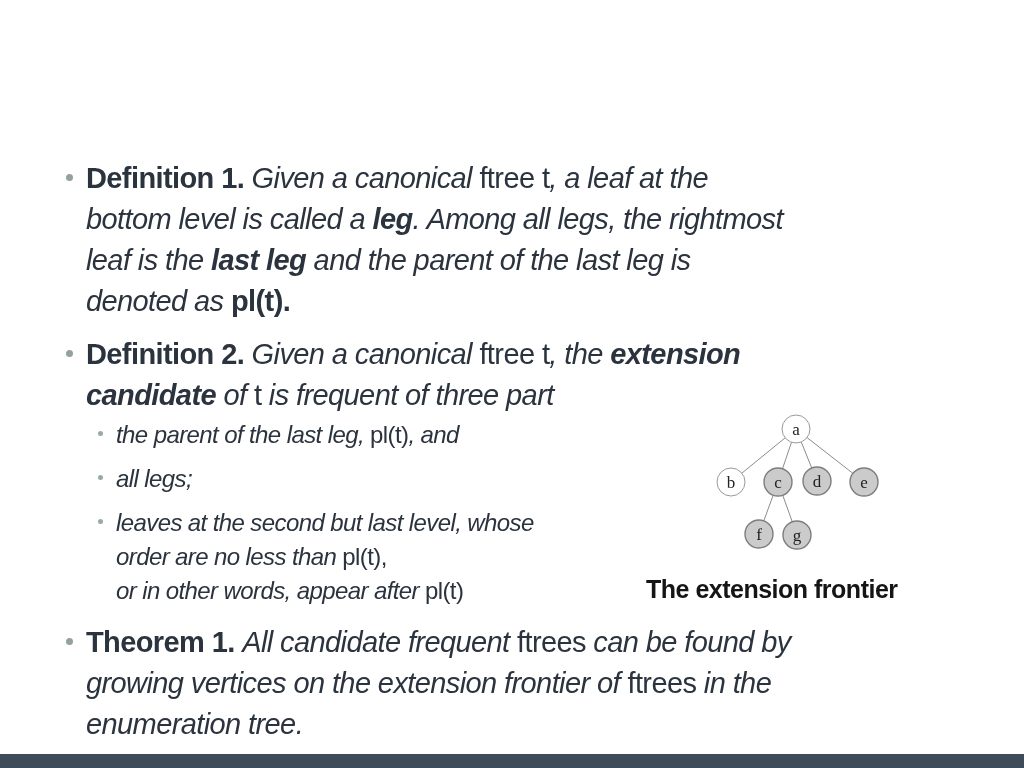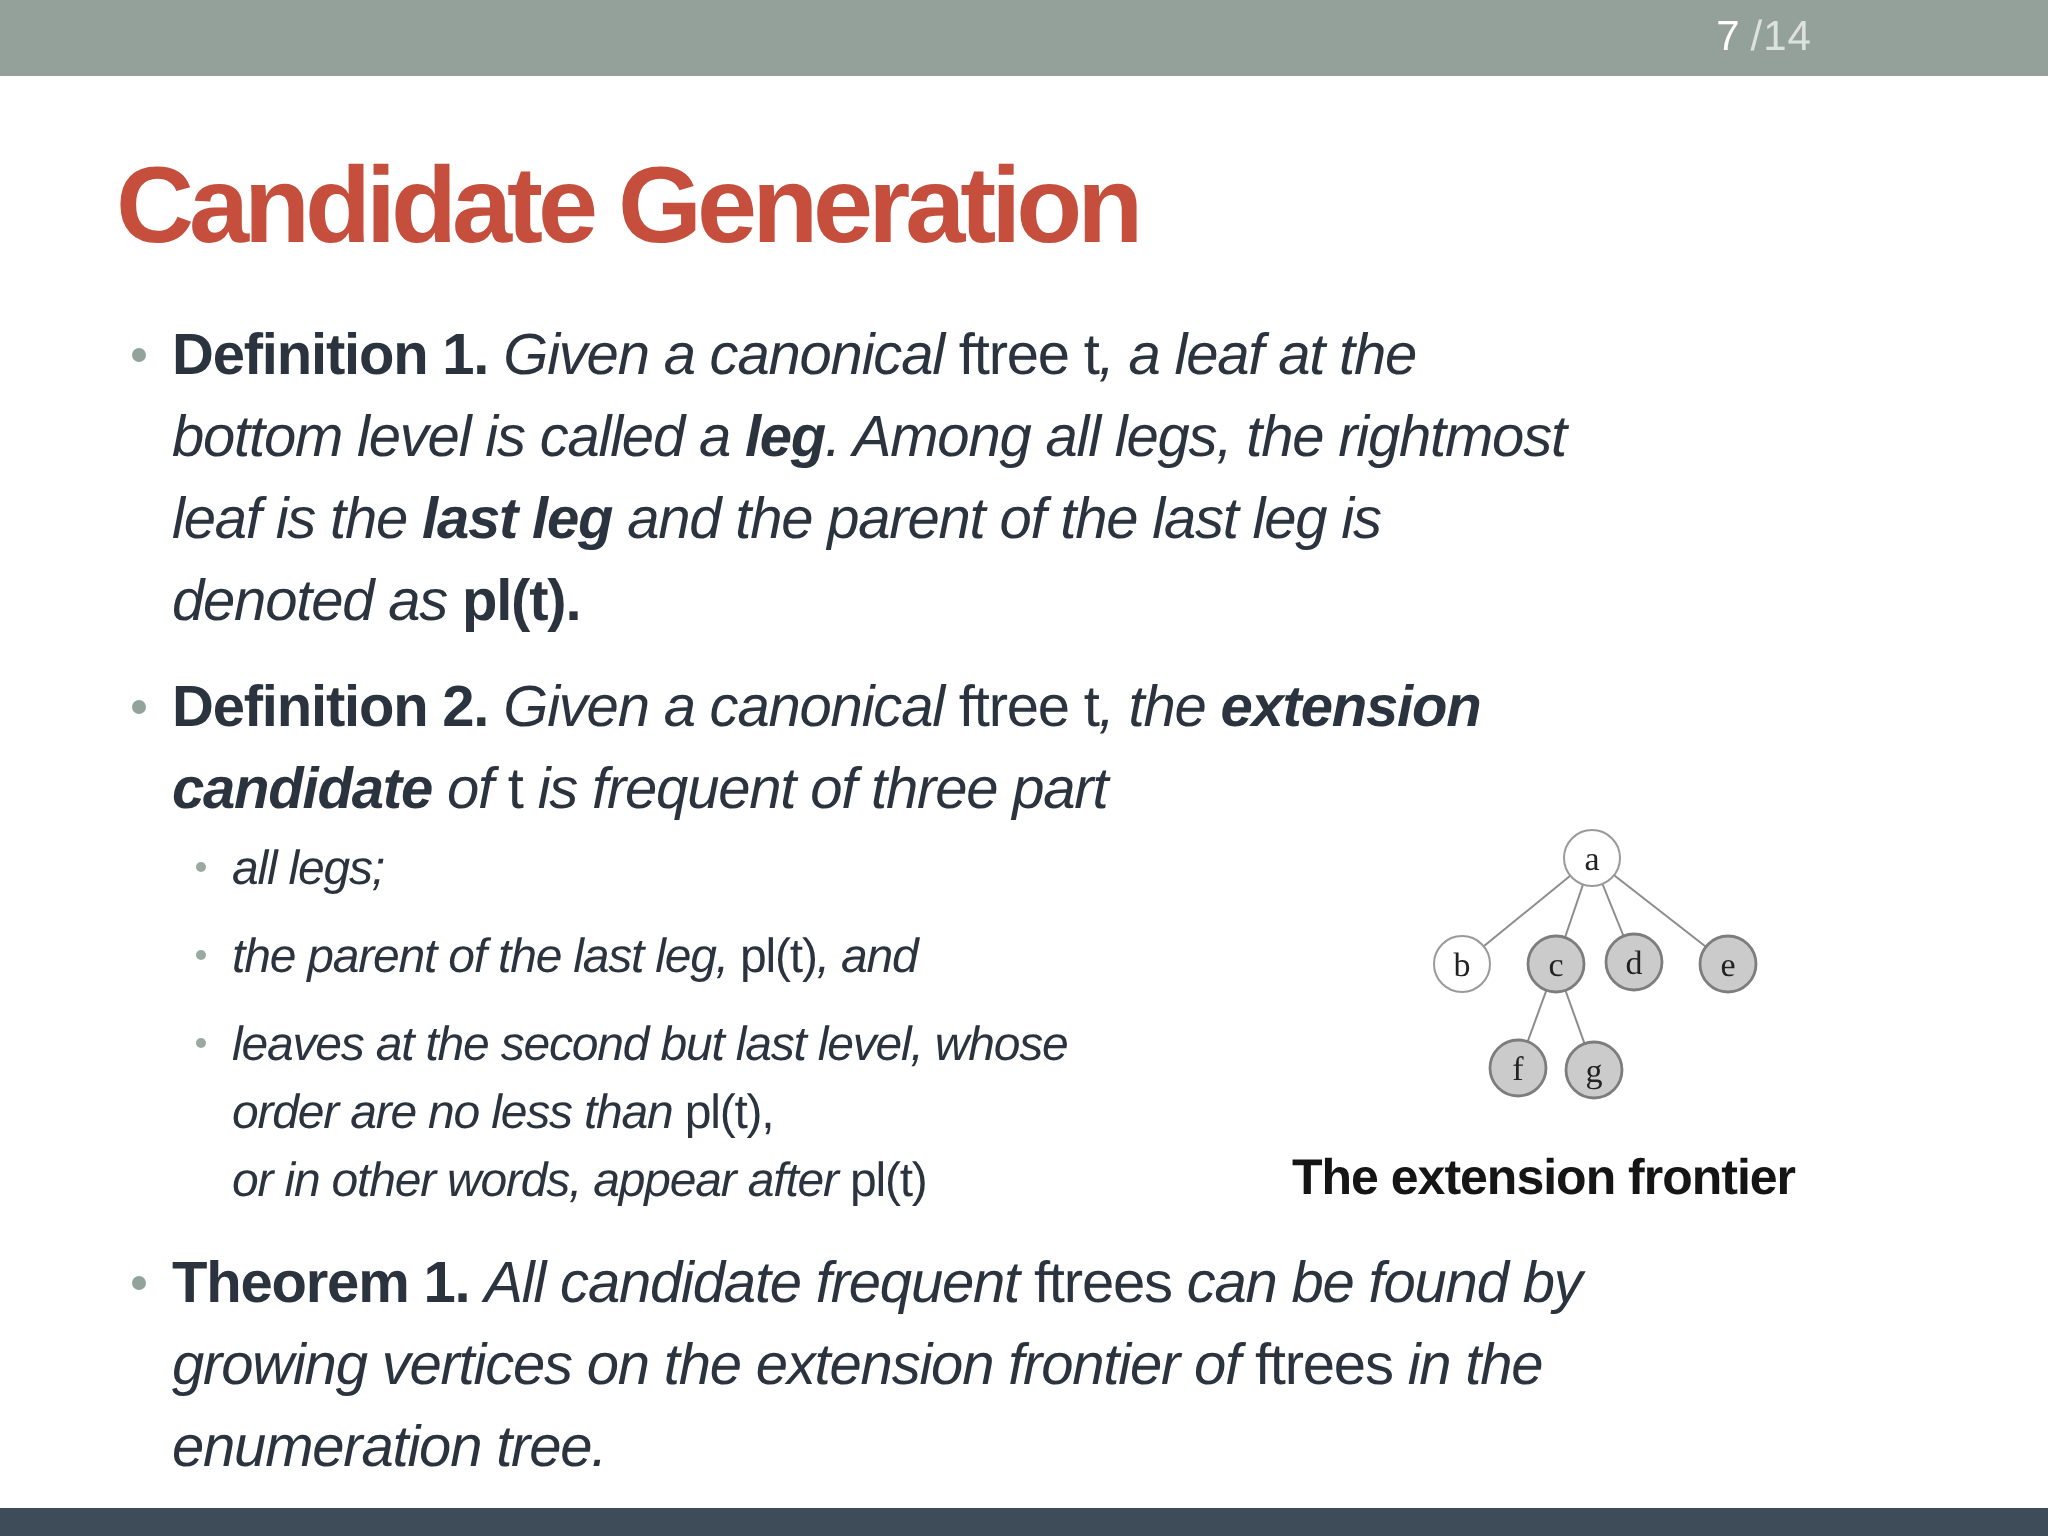--- a/index.html
+++ b/index.html
@@ -63,44 +63,38 @@
   .caption{
     position:absolute;left:0;bottom:4px;width:100%;text-align:left;
     font-size:25px;font-weight:700;color:#151515;letter-spacing:-0.5px;
   }
 </style>
 </head>
 <body>
 
 <div class="slide" style="--c-topbar: #94A19A; --c-bottombar: #3E4B59; --c-title: #C54F3C; --c-text: #2B333E;">
 
-  <div class="topbar">
-    <div class="pagenum">
-      <span class="cur">7</span><span class="tot">/14</span>
-    </div>
-  </div>
 
-  <h1 class="title">Candidate Generation</h1>
 
   <div class="content">
       <div class="bullet lvl1">
         <span class="dot"></span>
         <div class="btext"><span class="b">Definition 1. </span><span class="i">Given a canonical </span><span>ftree t</span><span class="i">, a leaf at the</span><br><span class="i">bottom level is called a </span><span class="b i">leg</span><span class="i">. Among all legs, the rightmost</span><br><span class="i">leaf is the </span><span class="b i">last leg</span><span class="i"> and the parent of the last leg is</span><br><span class="i">denoted as </span><span class="b">pl(t).</span></div>
       </div>
       <div class="bullet lvl1">
         <span class="dot"></span>
         <div class="btext"><span class="b">Definition 2. </span><span class="i">Given a canonical </span><span>ftree t</span><span class="i">, the </span><span class="b i">extension</span><br><span class="b i">candidate</span><span class="i"> of </span><span>t</span><span class="i"> is frequent of three part</span></div>
       </div>
       <div class="bullet lvl2">
         <span class="dot"></span>
-        <div class="btext"><span class="i">all legs;</span></div>
+        <div class="btext"><span class="i">the parent of the last leg, </span><span>pl(t)</span><span class="i">, and</span></div>
       </div>
       <div class="bullet lvl2">
         <span class="dot"></span>
-        <div class="btext"><span class="i">the parent of the last leg, </span><span>pl(t)</span><span class="i">, and</span></div>
+        <div class="btext"><span class="i">all legs;</span></div>
       </div>
       <div class="bullet lvl2">
         <span class="dot"></span>
         <div class="btext"><span class="i">leaves at the second but last level, whose</span><br><span class="i">order are no less than </span><span>pl(t),</span><br><span class="i">or in other words, appear after </span><span>pl(t)</span></div>
       </div>
       <div class="bullet lvl1">
         <span class="dot"></span>
         <div class="btext"><span class="b">Theorem 1. </span><span class="i">All candidate frequent </span><span>ftrees</span><span class="i"> can be found by</span><br><span class="i">growing vertices on the extension frontier of </span><span>ftrees</span><span class="i"> in the</span><br><span class="i">enumeration tree.</span></div>
       </div>
     </div>

